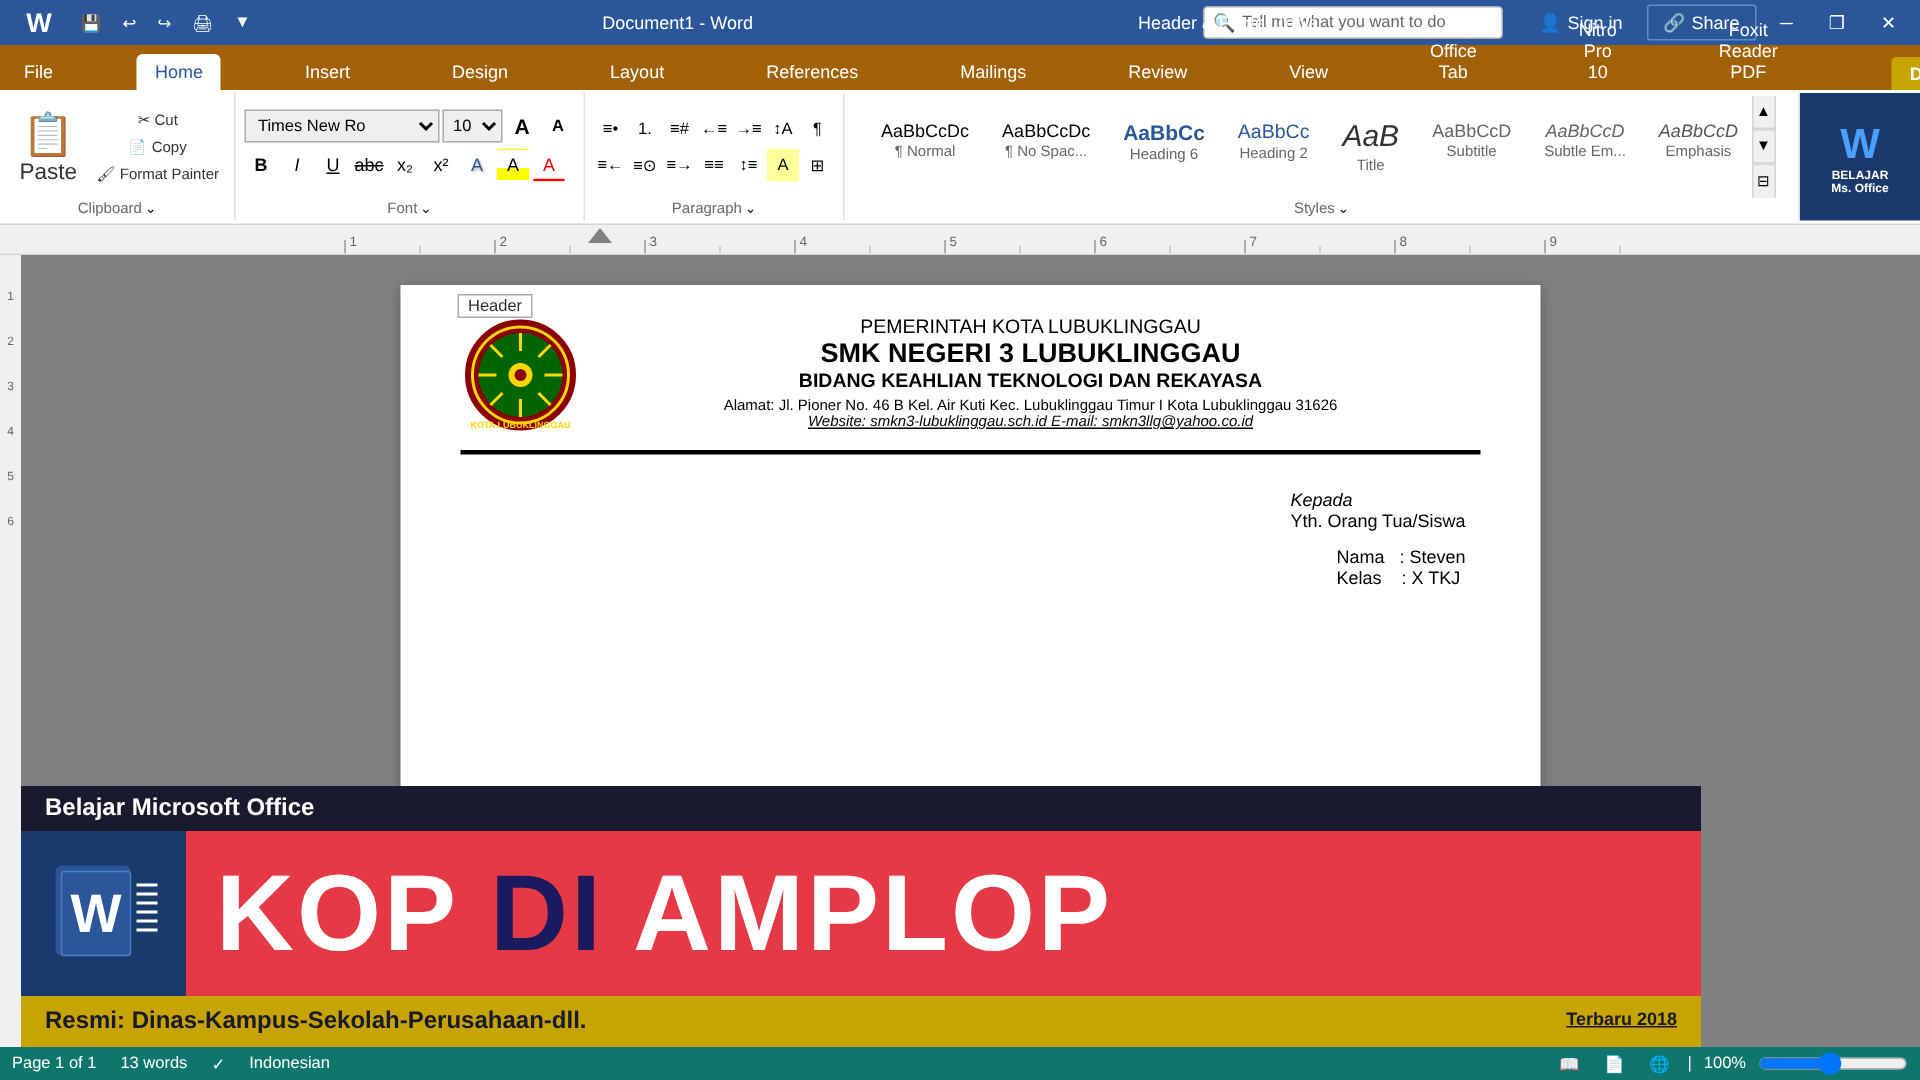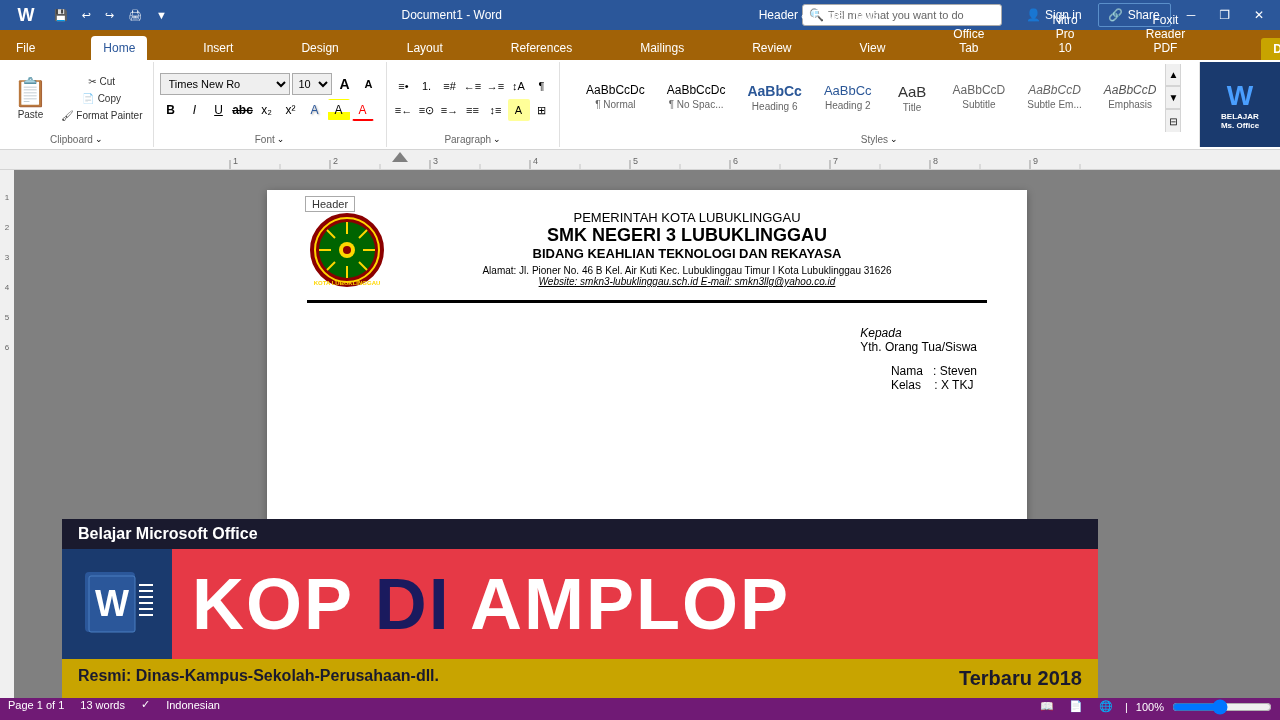--- a/index.html
+++ b/index.html
@@ -242,28 +242,28 @@
       line-height: 1;
       text-align: right;
     }
     .banner-bottom {
       background: #c8a400;
       padding: 8px 16px;
       display: flex;
       justify-content: space-between;
     }
     .banner-bottom-left { font-size: 16px; font-weight: bold; color: #1a1a2e; }
-    .banner-bottom-right { font-size: 20px; font-weight: bold; color: #1a1a2e; }
+    .banner-bottom-right { font-size: 12px; font-weight: bold; color: #1a1a2e; text-decoration: underline; }
 
     
     .status-bar {
       height: 22px;
-      background: #701a75;
-      display: flex;
-      align-items: flex-start;
+      background: #0f766e;
+      display: flex;
+      align-items: center;
       padding: 0 8px;
       font-size: 11px;
       color: white;
       position: fixed;
       bottom: 0;
       left: 0;
       width: 1280px;
       z-index: 200;
     }
     .status-left { display: flex; align-items: center; gap: 16px; }
@@ -447,21 +447,21 @@
     <div class="hf-design-tab" style="margin-left:20px;">Design</div>
   </div>
 
   <div class="ribbon">
 
     <div class="ribbon-group" style="min-width:90px;">
       <div class="ribbon-group-content">
         <div class="clipboard-group">
           <button class="paste-btn">
             <div class="paste-icon">📋</div>
-            <span style="font-size:10px;">Paste</span>
+            <span style="font-size:15px;">Paste</span>
           </button>
           <div class="small-btns">
             <button class="ribbon-btn-small">
               <span>✂</span>
               <span>Cut</span>
             </button>
             <button class="ribbon-btn-small">
               <span>📄</span>
               <span>Copy</span>
             </button>
@@ -487,21 +487,21 @@
           <select class="font-size-select">
             <option>10</option>
           </select>
           <button class="font-btn" style="font-size:14px; font-weight:bold;">A</button>
           <button class="font-btn" style="font-size:11px; font-weight:bold;">A</button>
         </div>
         <div class="font-row">
           <button class="font-btn bold">B</button>
           <button class="font-btn italic">I</button>
           <button class="font-btn underline">U</button>
-          <button class="font-btn" style="text-decoration:line-through;font-weight:bold;">abc</button>
+          <button class="font-btn" style="text-decoration:line-through;">abc</button>
           <button class="font-btn">x₂</button>
           <button class="font-btn">x²</button>
           <button class="font-btn" style="color:#2b579a; text-shadow:1px 1px 2px #aaa;">A</button>
           <button class="font-btn" style="background:linear-gradient(to bottom, transparent 60%, yellow 60%);">A</button>
           <button class="font-btn" style="color:red; border-bottom:2px solid red;">A</button>
         </div>
       </div>
       <div class="group-label-container">
         <span class="ribbon-group-label">Font</span>
         <span class="expand-icon">⌄</span>
@@ -553,21 +553,21 @@
             <div class="style-preview" style="font-size:14px; color:#2b5797; font-weight:bold;">AaBbCc</div>
             <div class="style-label">Heading 6</div>
           </div>
 
           <div class="style-item" style="min-width:65px;">
             <div class="style-preview" style="font-size:13px; color:#2b5797;">AaBbCc</div>
             <div class="style-label">Heading 2</div>
           </div>
 
           <div class="style-item" style="min-width:55px;">
-            <div class="style-preview" style="font-size:15px; color:#333;">AaB</div>
+            <div class="style-preview" style="font-size:20px; color:#333;font-style:italic;">AaB</div>
             <div class="style-label">Title</div>
           </div>
 
           <div class="style-item" style="min-width:55px;">
             <div class="style-preview" style="font-size:12px; color:#666;">AaBbCcD</div>
             <div class="style-label">Subtitle</div>
           </div>
 
           <div class="style-item" style="min-width:70px;">
             <div class="style-preview" style="font-size:12px; font-style:italic; color:#666;">AaBbCcD</div>
@@ -711,21 +711,21 @@
               <div style="font-size:12px;">
                 <span>Kelas</span>
                 <span>  &nbsp;&nbsp;&nbsp;: </span>
                 <span>X TKJ</span>
               </div>
             </div>
           </div>
         </div>
       </div>
 
-      <div class="bottom-banner" style="position:absolute; bottom:22px; left:0; width:1036px; z-index:100;margin-left:48px;">
+      <div class="bottom-banner" style="position:absolute; bottom:22px; left:0; width:1120px; z-index:100;">
         <div class="banner-top">
           <span>Belajar Microsoft Office</span>
         </div>
         <div class="banner-main">
 
           <div class="banner-logo">
             <svg width="80" height="80" viewBox="0 0 80 80">
               <rect width="80" height="80" fill="#1a3a6e"></rect>
 
               <rect x="8" y="8" width="50" height="60" rx="4" fill="#2b579a"></rect>

